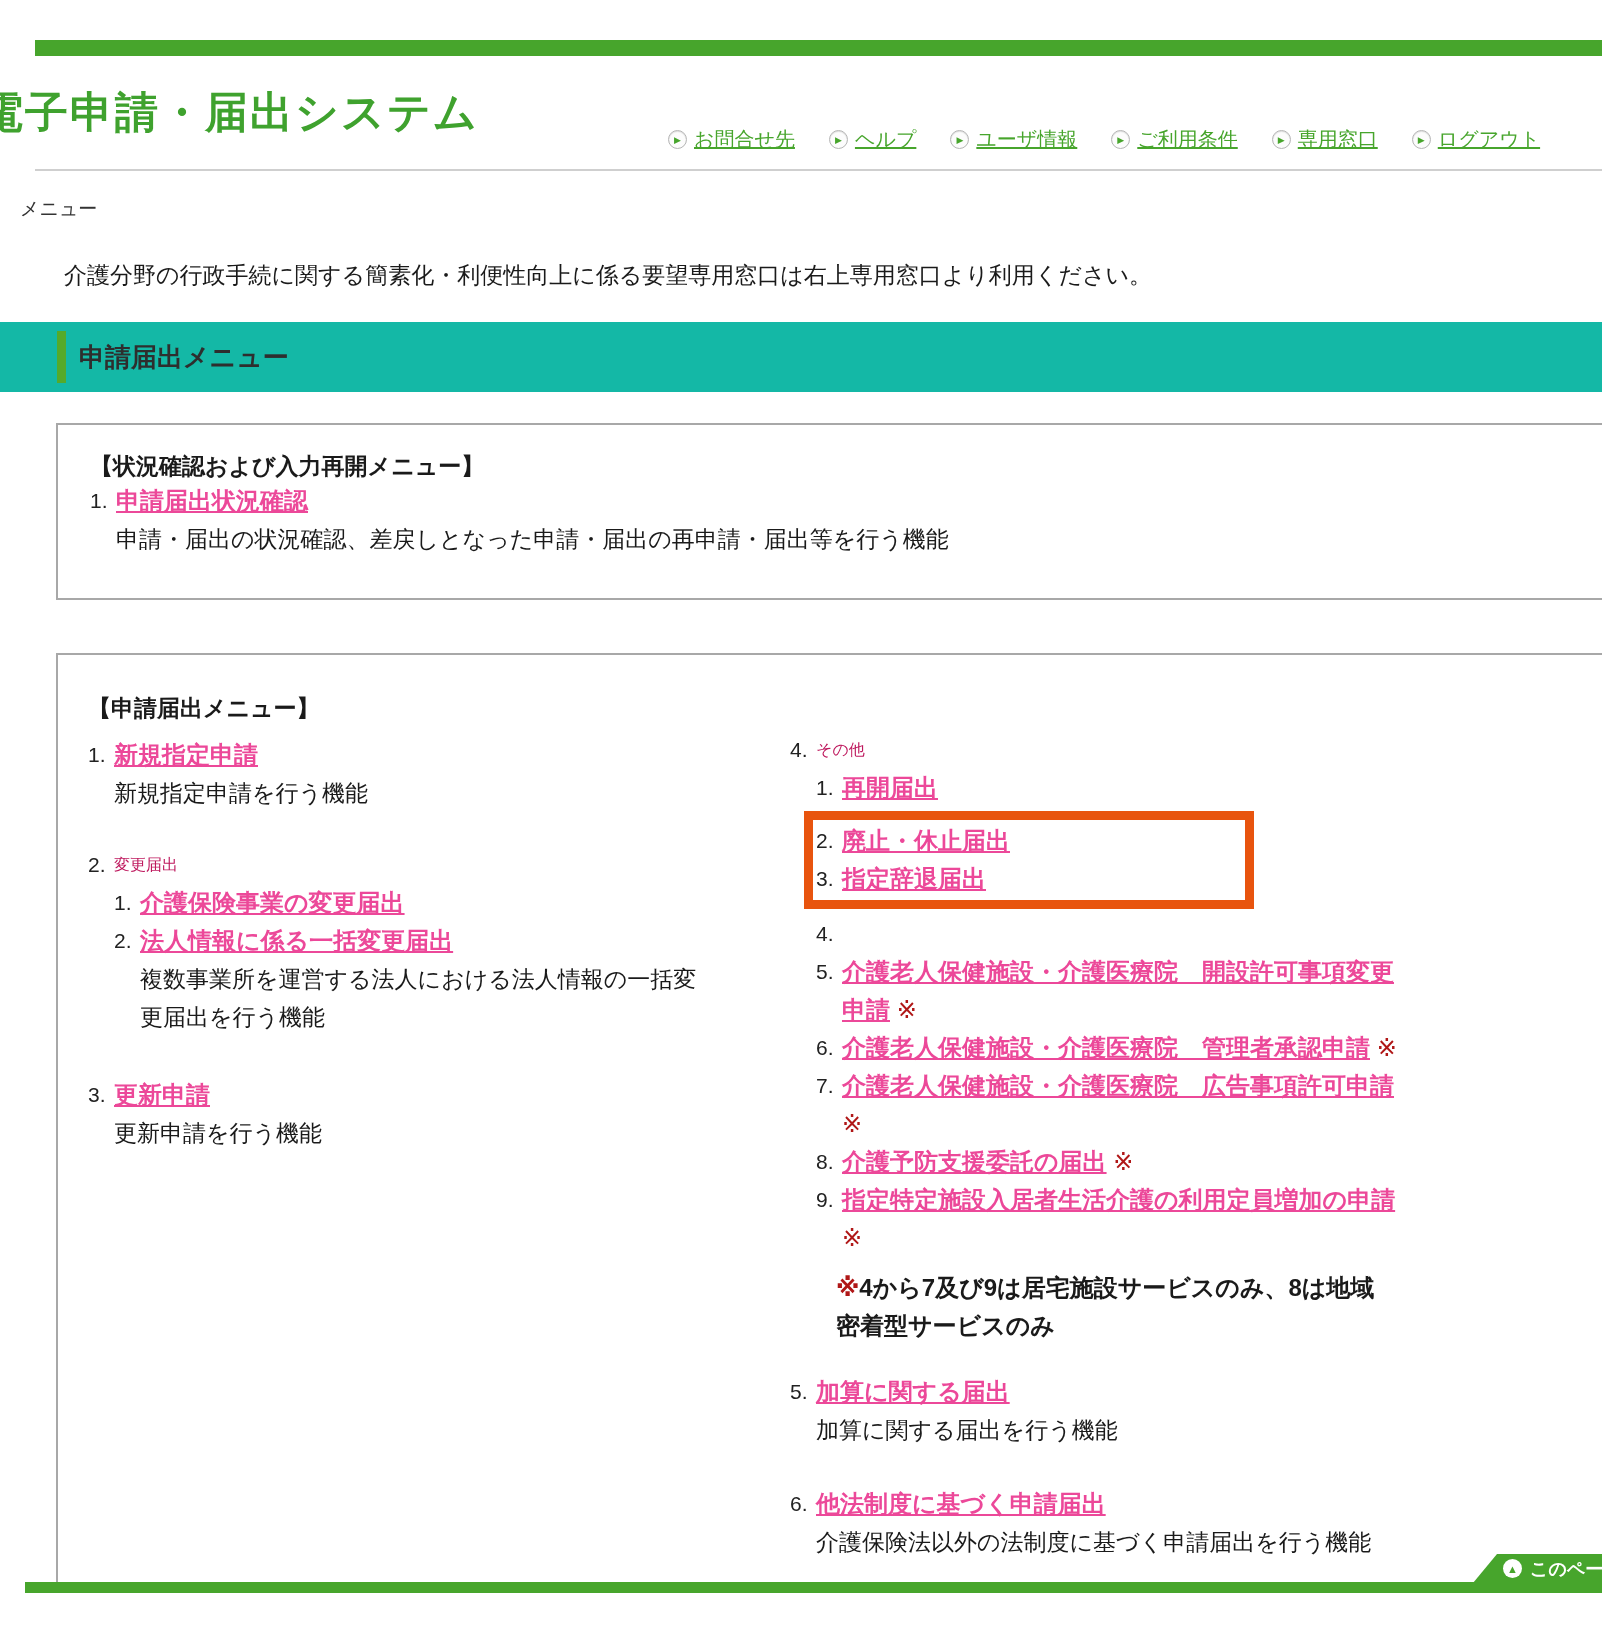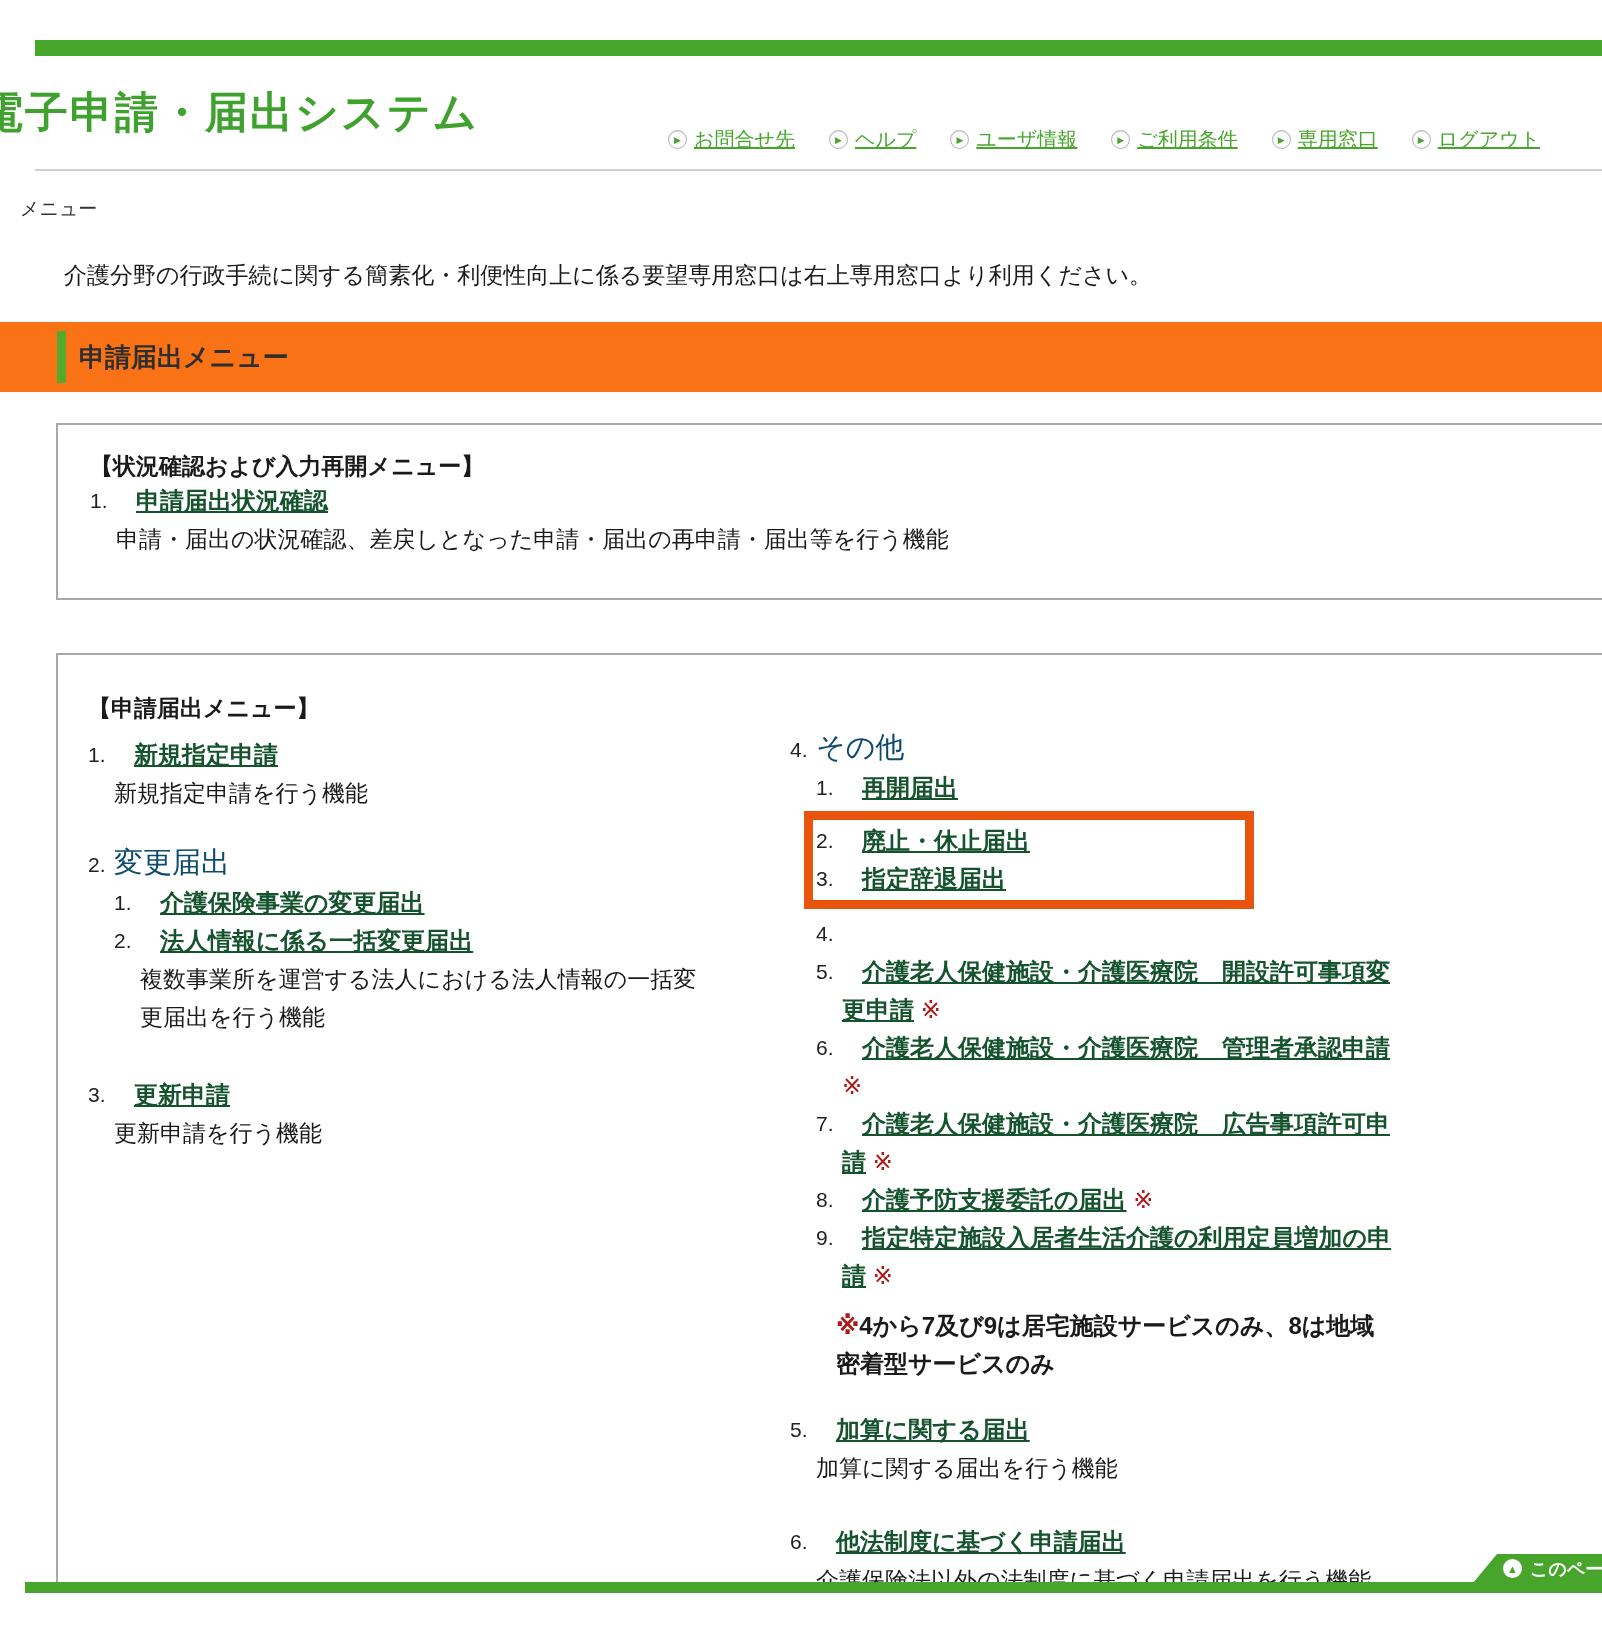--- a/index.html
+++ b/index.html
@@ -12,32 +12,32 @@
   .header-links{position:absolute;left:668px;top:126px;display:flex;gap:34px;white-space:nowrap;align-items:center;}
   .hlink{display:inline-flex;align-items:center;gap:7px;color:#47a52c;font-size:20px;text-decoration:none;cursor:pointer;}
   .hlink .txt{text-decoration:underline;}
   .hicon{width:17px;height:17px;border-radius:50%;border:1px solid #b5b5b5;background:#fcfcfc;
          color:#47a52c;font-size:9px;display:inline-flex;align-items:center;justify-content:center;flex:none;
          box-shadow:inset 0 1px 1px rgba(0,0,0,.12);}
   .header-sep{position:absolute;left:35px;right:0;top:169px;height:2px;background:#cfcfcf;}
   .breadcrumb{position:absolute;left:13px;top:196px;font-size:19px;color:#333;margin-left:7px;}
   .notice{position:absolute;left:48px;top:244px;margin:16px;font-size:23px;color:#1a1a1a;}
   
-  .section-head{position:absolute;left:0;right:0;top:322px;height:70px;background:#f97316;}
+  .section-head{position:absolute;left:0;right:0;top:322px;height:70px;background:#14b8a6;}
   .accent{position:absolute;left:57px;top:9px;width:9px;height:52px;background:#55aa2b;}
   .section-head h2{position:absolute;left:79px;top:0;margin:0;font-size:26px;line-height:70px;color:#2e2e2e;}
   
   .panel{position:absolute;left:56px;width:1556px;border:2px solid #a8a8a8;background:#fff;box-sizing:border-box;}
   .panel-status{top:423px;height:177px;padding:26px 0 0 32px;}
   .panel-menu{top:653px;height:939px;}
   .panel h3{margin:0;font-size:23px;color:#1a1a1a;}
   .row{display:flex;line-height:38px;}
   .num{flex:none;width:26px;font-size:21px;color:#222;}
-  .blink{color:#14532d;font-weight:bold;text-decoration:underline;font-size:24px;cursor:pointer;margin-left:20px;}
-  .plain{color:#0c4a6e;font-size:29px;font-family:Liberation Mono, monospace;}
+  .blink{color:#ec4899;font-weight:bold;text-decoration:underline;font-size:24px;cursor:pointer;}
+  .plain{color:#be185d;font-size:16px;}
   .desc{margin:0 0 0 26px;font-size:23px;line-height:38px;color:#1a1a1a;}
   .col{position:absolute;}
   .col-left{left:30px;top:38px;width:680px;}
   .col-left .desc{width:560px;}
   .col-right{left:732px;top:76px;width:700px;}
   .sublist{margin-left:26px;}
   .lbl{display:inline-block;width:568px;font-size:24px;}
   .mark{color:#b01717;font-size:24px;}
   .hl{border:9px solid #e8540e;width:450px;box-sizing:border-box;margin:4px 0 6px -12px;padding:2px 0 2px 3px;background:#fff;}
   .gap34{margin-top:34px;} .gap40{margin-top:40px;} .gap28{margin-top:28px;} .gap36{margin-top:36px;}

